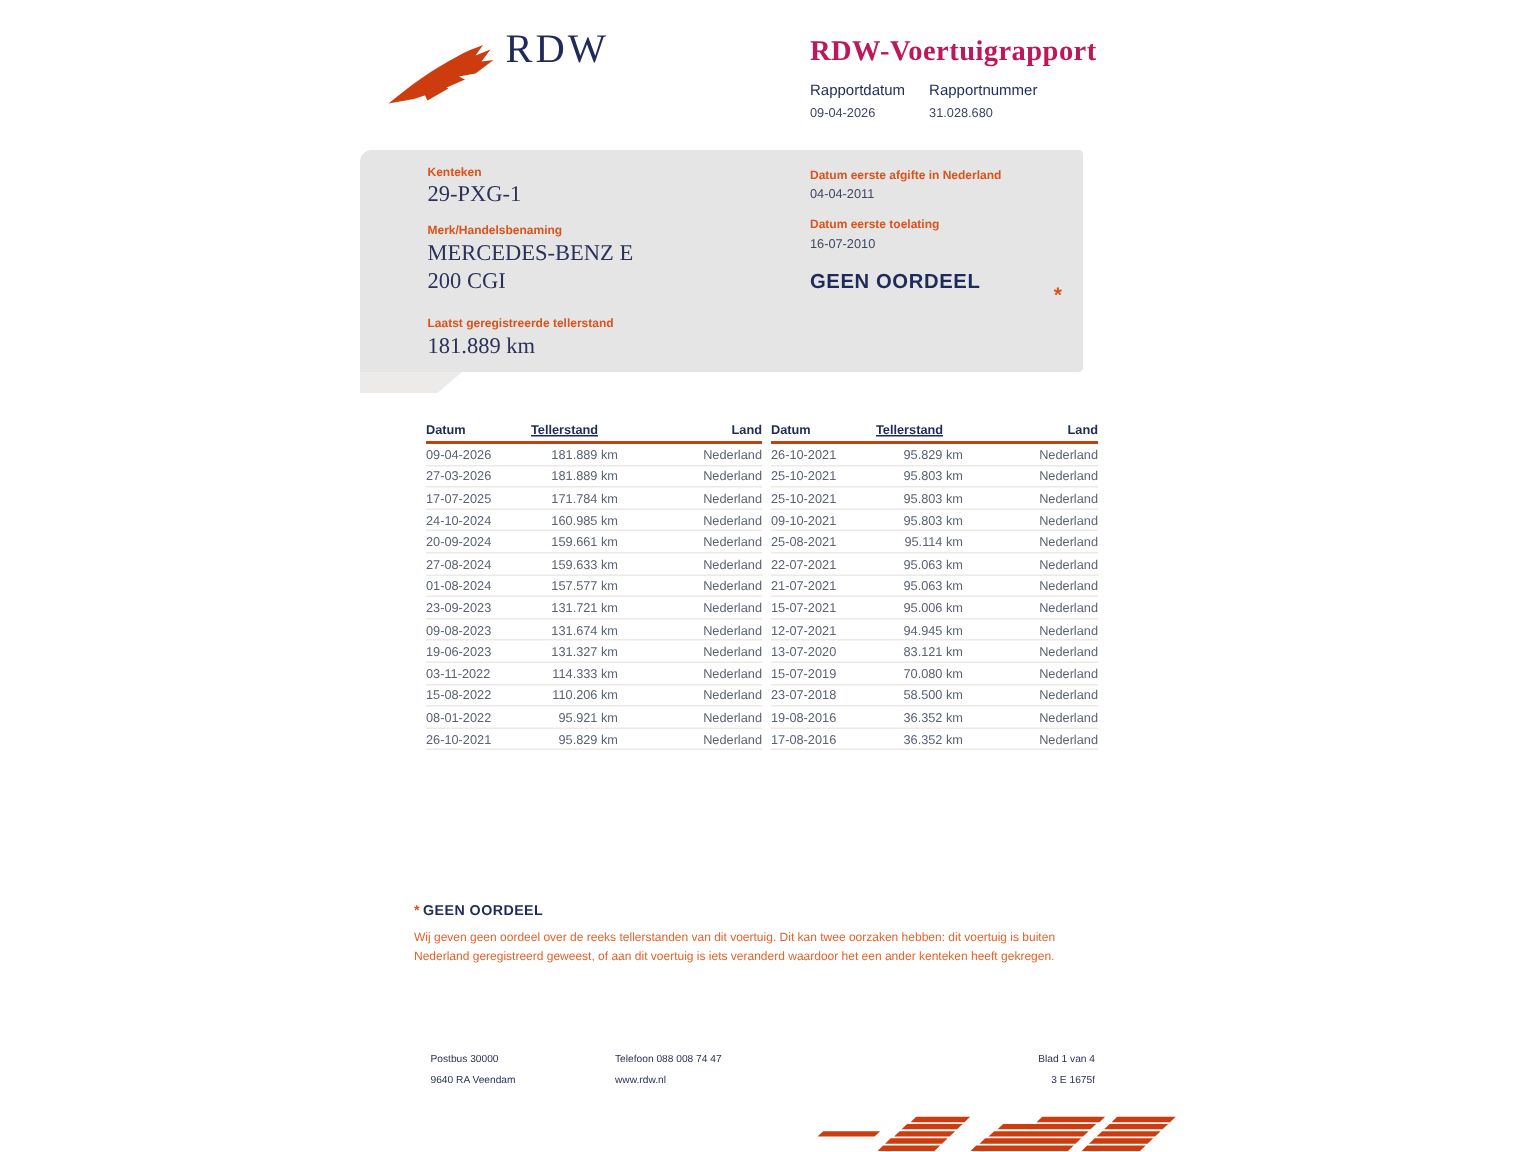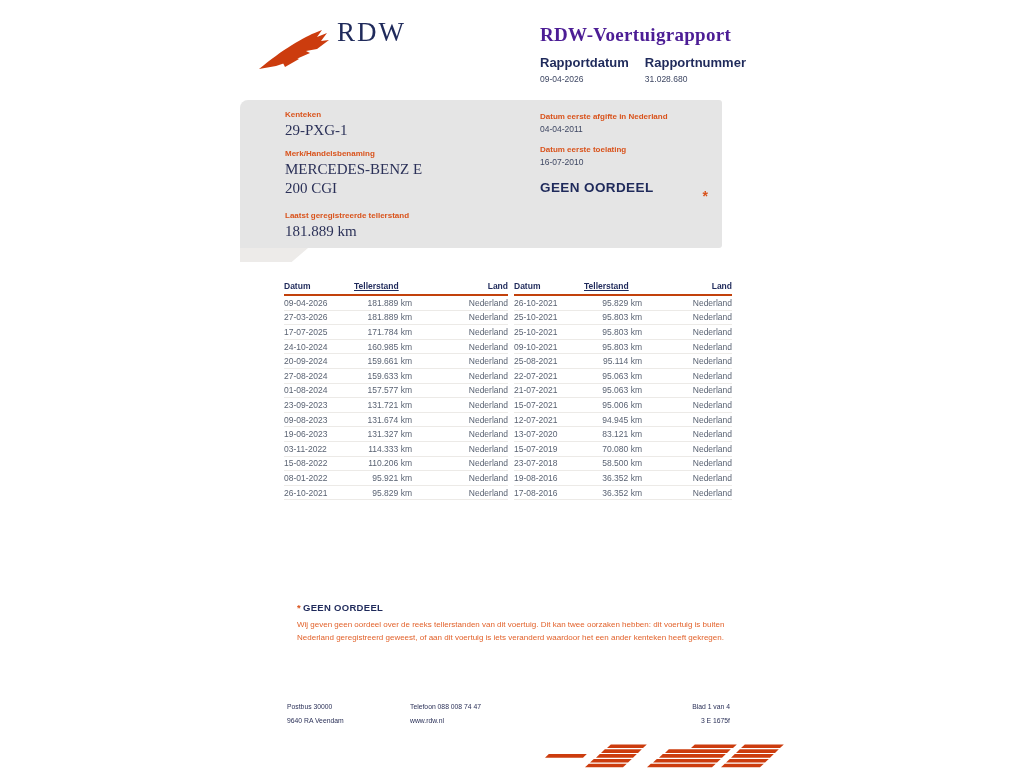--- a/index.html
+++ b/index.html
@@ -11,24 +11,24 @@
   
   .logo-swoosh { position:absolute; left:256px; top:24px; }
   .logo-word {
     position:absolute; left:337px; top:17px;
     font-family:"Liberation Serif", serif; font-size:27px; letter-spacing:2px;
     color:#1f2a5b;
   }
   .doc-title {
     position:absolute; left:540px; top:24px;
     font-family:"Liberation Serif", serif; font-weight:700; font-size:19px;
-    letter-spacing:0.3px; color:#4c1d95;
+    letter-spacing:0.3px; color:#be185d;
   }
   .report-meta { position:absolute; left:540px; top:55px; display:flex; gap:16px; }
-  .meta-label { font-size:13px; font-weight:700; color:#1f2a5b; }
+  .meta-label { font-size:10px; font-weight:400; color:#1f2a5b; }
   .meta-value { font-size:8.5px; color:#3e4763; margin-top:4px; }
 
   
   .summary-box {
     position:absolute; left:240px; top:100px; width:482px; height:148px;
     background:#e5e5e5; border-radius:8px 3px 3px 0;
   }
   .summary-box::after {
     content:""; position:absolute; left:0; top:100%; width:68px; height:14px;
     background:#edebe9; clip-path:polygon(0 0,100% 0,76% 100%,0 100%);
@@ -65,21 +65,21 @@
   .trow {
     display:flex; align-items:center; height:14.6px; box-sizing:border-box;
     border-bottom:1px solid #eceae7; font-size:8.5px; color:#5a6373;
   }
   .c0 { width:70px; text-align:left; }
   .c1 { width:58px; text-align:right; }
   .thead .c1 { text-align:left;text-decoration:underline; }
   .c2 { flex:1; text-align:right; }
 
   
-  .footnote { position:absolute; left:297px; top:602px; width:452px; }
+  .footnote { position:absolute; left:276px; top:602px; width:452px; }
   .fn-head { font-size:9.5px; font-weight:700; letter-spacing:0.3px; color:#1f2a5b; }
   .fn-star { color:#d9531c; margin-right:2px; font-size:9.5px; }
   .fn-body { margin-top:5px; font-size:8px; line-height:13px; color:#e2622b; }
 
   
   .footer {
     position:absolute; left:287px; top:700px; width:443px;
     display:flex; font-size:6.8px; color:#2b3158;
   }
   .fcol { line-height:14px; }

